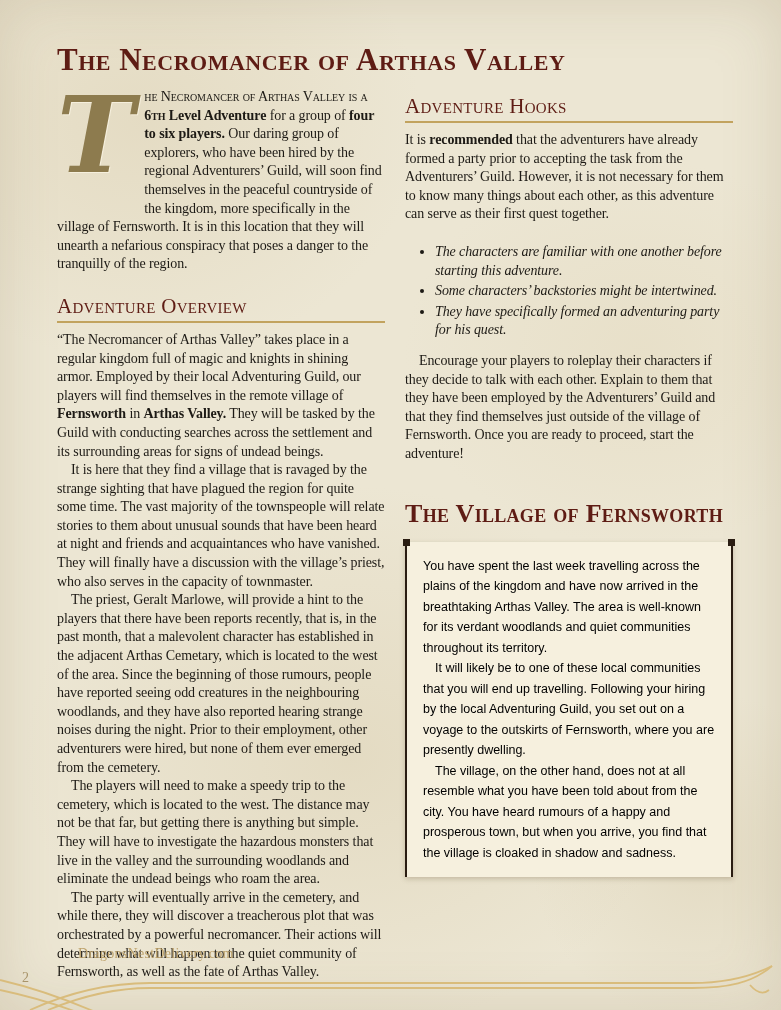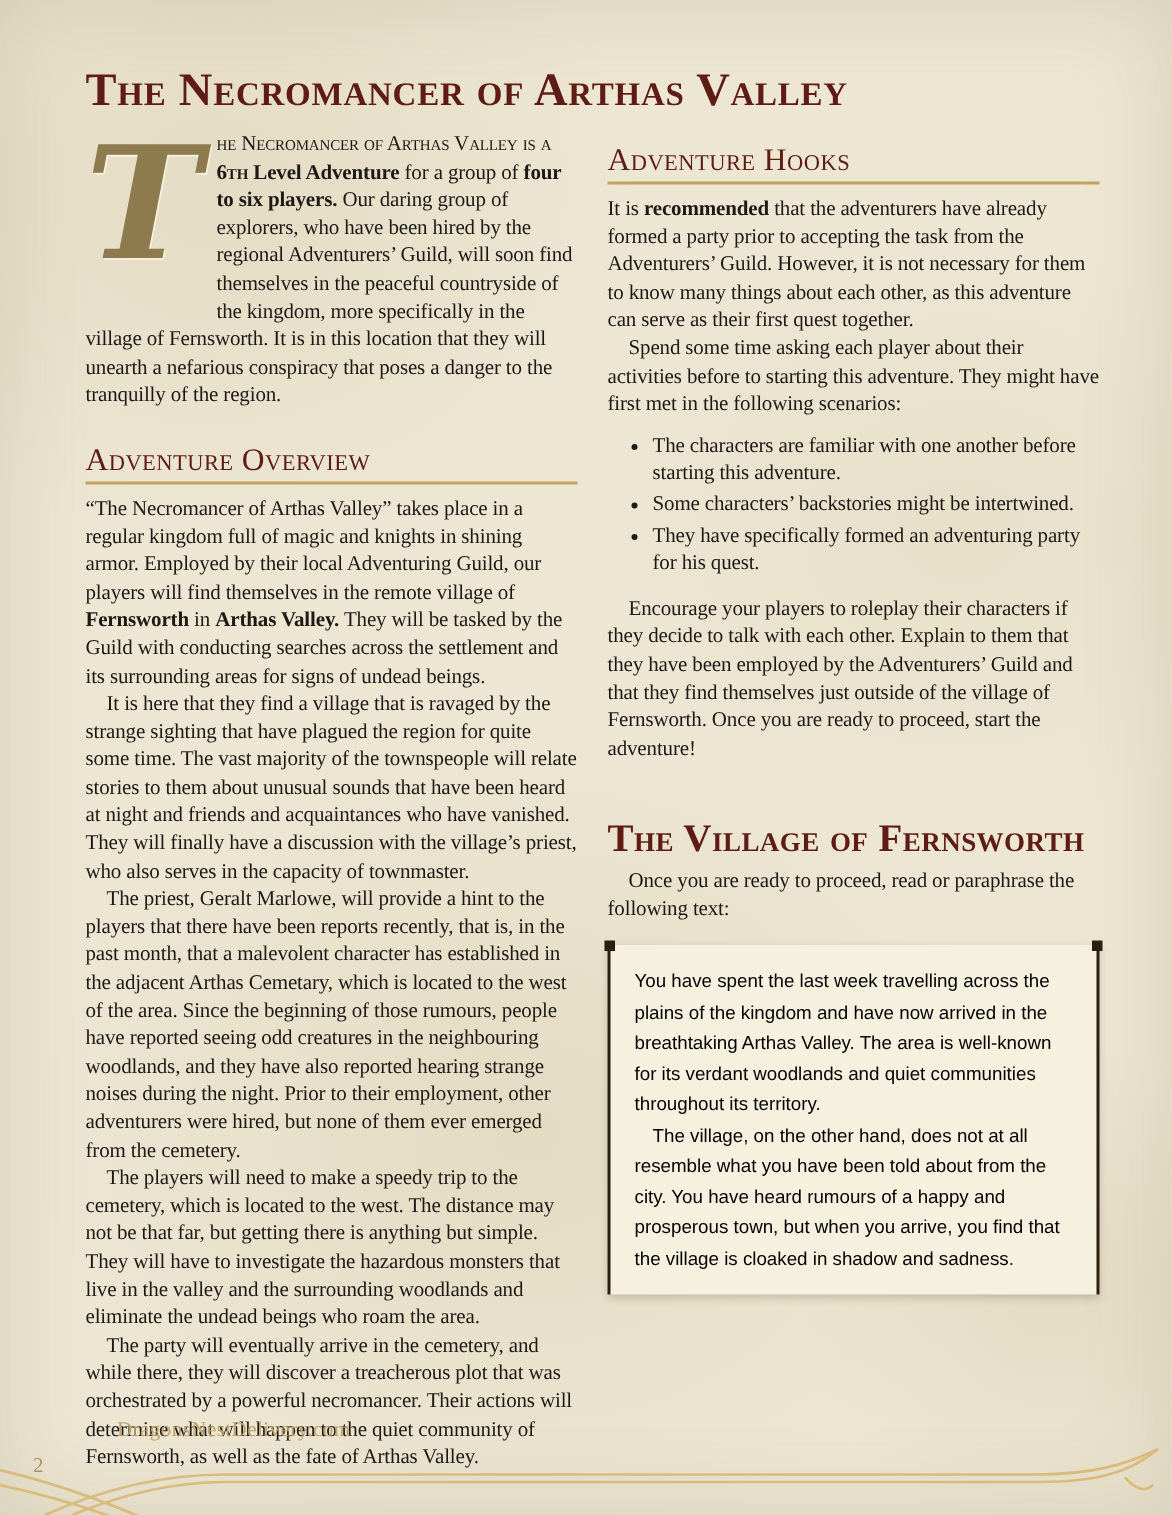--- a/index.html
+++ b/index.html
@@ -72,21 +72,21 @@
     font-weight: bold;
     font-size: 26px;
     line-height: 28px;
     letter-spacing: 0.3px;
     color: #5e1c14;
     margin-top: 36px;
     margin-bottom: 6px;
     border: none;
   }
 
-  ul.hook-list { margin: 9px 0 12px 0; padding-left: 30px; }
+  ul.hook-list { margin: 19px 0 12px 0; padding-left: 30px; font-style: italic; }
   ul.hook-list li {
     font-size: 14px; line-height: 18.6px; letter-spacing: -0.1px;
     margin-bottom: 2px;
   }
 
   .readaloud {
     position: relative;
     margin-top: 14px;
     background: #f6f0de;
     border-left: 2px solid #2a1d12;
@@ -142,39 +142,38 @@
         <p class="body-text indent">The priest, Geralt Marlowe, will provide a hint to the players that there have been reports recently, that is, in the past month, that a malevolent character has established in the adjacent Arthas Cemetary, which is located to the west of the area. Since the beginning of those rumours, people have reported seeing odd creatures in the neighbouring woodlands, and they have also reported hearing strange noises during the night. Prior to their employment, other adventurers were hired, but none of them ever emerged from the cemetery.</p>
         <p class="body-text indent">The players will need to make a speedy trip to the cemetery, which is located to the west. The distance may not be that far, but getting there is anything but simple. They will have to investigate the hazardous monsters that live in the valley and the surrounding woodlands and eliminate the undead beings who roam the area.</p>
         <p class="body-text indent">The party will eventually arrive in the cemetery, and while there, they will discover a treacherous plot that was orchestrated by a powerful necromancer. Their actions will determine what will happen to the quiet community of Fernsworth, as well as the fate of Arthas Valley.</p>
       </div>
 
       <div class="col">
 
         <h2 class="section-heading no-top">Adventure Hooks</h2>
 
         <p class="body-text"><span>It is </span><b>recommended</b><span> that the adventurers have already formed a party prior to accepting the task from the Adventurers’ Guild. However, it is not necessary for them to know many things about each other, as this adventure can serve as their first quest together.</span></p>
-        <p class="body-text indent">Spend some time asking each player about their activities before to starting this adventure. They might have first met in the following scenarios:</p>
 
         <ul class="hook-list">
           <li>The characters are familiar with one another before starting this adventure.</li>
           <li>Some characters’ backstories might be intertwined.</li>
           <li>They have specifically formed an adventuring party for his quest.</li>
         </ul>
 
         <p class="body-text indent">Encourage your players to roleplay their characters if they decide to talk with each other. Explain to them that they have been employed by the Adventurers’ Guild and that they find themselves just outside of the village of Fernsworth. Once you are ready to proceed, start the adventure!</p>
 
         <h2 class="big-heading">The Village of Fernsworth</h2>
 
-        <p class="body-text indent">Once you are ready to proceed, read or paraphrase the following text:</p>
 
         <div class="readaloud">
           <span class="corner-dot tl"></span>
           <span class="corner-dot tr"></span>
 
           <p>You have spent the last week travelling across the plains of the kingdom and have now arrived in the breathtaking Arthas Valley. The area is well-known for its verdant woodlands and quiet communities throughout its territory.</p>
+          <p class="indent">It will likely be to one of these local communities that you will end up travelling. Following your hiring by the local Adventuring Guild, you set out on a voyage to the outskirts of Fernsworth, where you are presently dwelling.</p>
           <p class="indent">The village, on the other hand, does not at all resemble what you have been told about from the city. You have heard rumours of a happy and prosperous town, but when you arrive, you find that the village is cloaked in shadow and sadness.</p>
         </div>
 
       </div>
     </div>
   </div>
 
   <div class="footer">
     <svg class="footer-flourish" width="781" height="56" viewBox="0 0 781 56" fill="none">
       <g stroke="#d9bc7c" stroke-width="1.8" fill="none">

